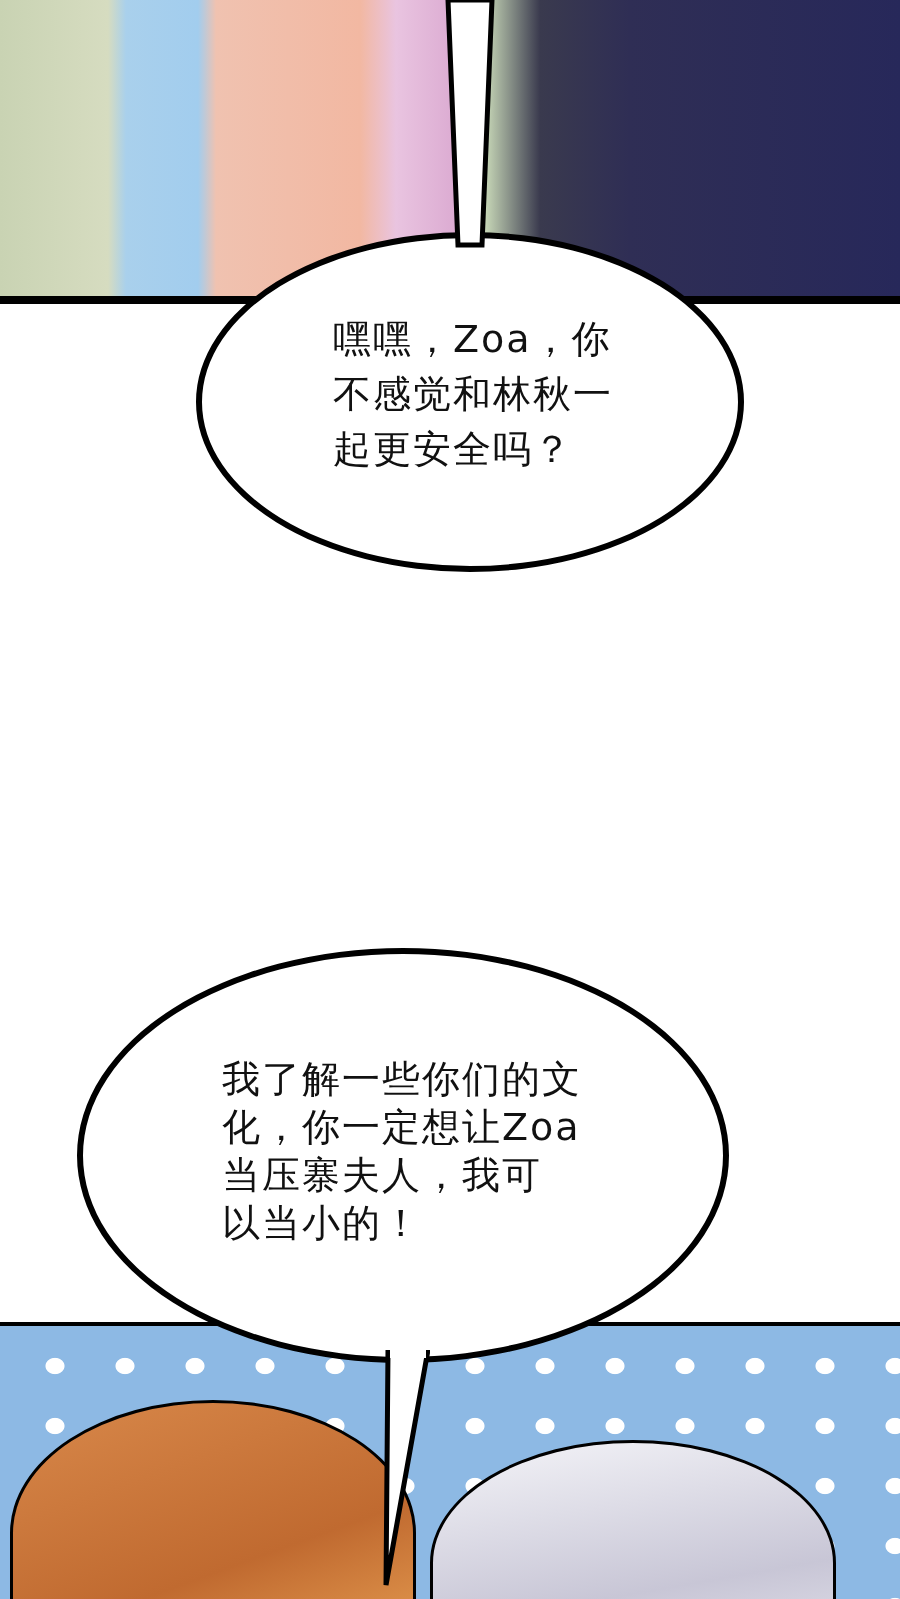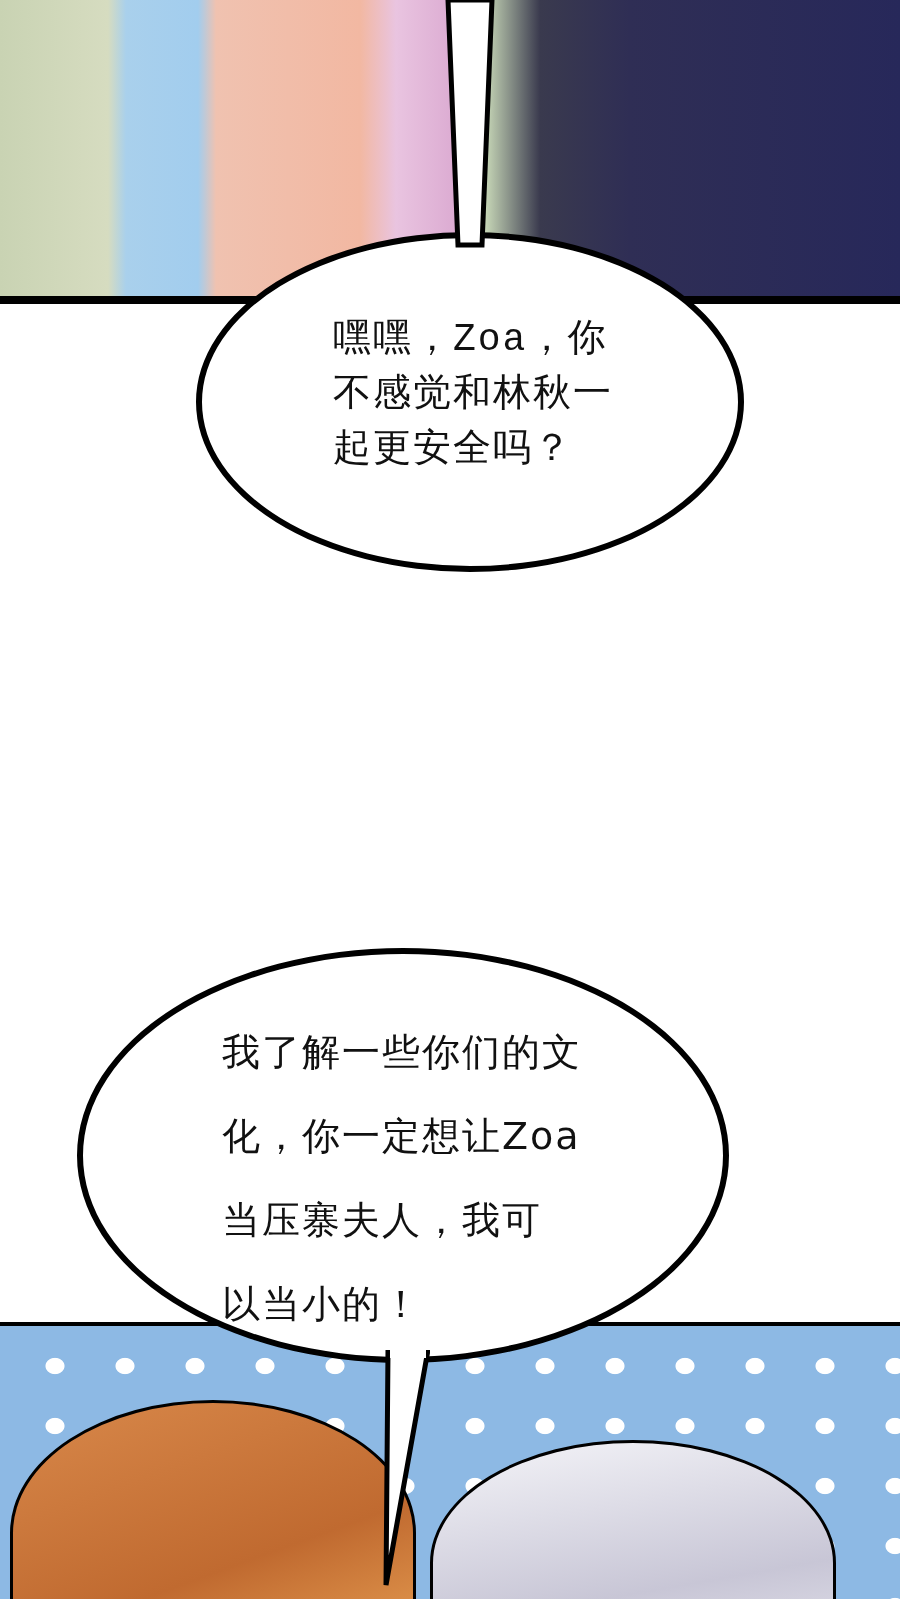--- a/index.html
+++ b/index.html
@@ -9,22 +9,22 @@
   .panel-top-border { position: absolute; top: 296px; left: 0; width: 900px; height: 8px; background: #000; }
   .panel-bottom { top: 1326px; height: 273px; background-color: #8db9e4; background-image: radial-gradient(#ffffff 9px, transparent 10px); background-size: 70px 60px; background-position: 20px 10px; }
   .panel-bottom-border { position: absolute; top: 1322px; left: 0; width: 900px; height: 7px; background: #000; }
   .hair-left { position: absolute; left: 10px; top: 1400px; width: 400px; height: 260px; border-radius: 50% 50% 0 0; background: linear-gradient(160deg, #d8884a, #c06a30 60%, #e9a154); border: 3px solid #000; }
   .hair-right { position: absolute; left: 430px; top: 1440px; width: 400px; height: 240px; border-radius: 50% 50% 0 0; background: linear-gradient(170deg, #f4f4f8, #c8c6d6 60%, #e9e8f0); border: 3px solid #000; }
   .bubble { position: absolute; background: #fff; border: 6px solid #000; border-radius: 50%; box-sizing: border-box; z-index: 5; }
   .bubble-1 { left: 196px; top: 232px; width: 548px; height: 340px; }
   .bubble-2 { left: 77px; top: 948px; width: 652px; height: 415px; }
   .tail { position: absolute; z-index: 6; }
   .speech { position: absolute; z-index: 7; font-size: 38px; line-height: 55px; color: #111; white-space: pre; letter-spacing: 2px; font-family: "DejaVu Sans", sans-serif; }
-  .speech-1 { left: 333px; top: 312px; font-family: Liberation Mono, monospace; }
-  .speech-2 { left: 222px; top: 1010px; line-height: 84px; }
+  .speech-1 { left: 333px; top: 312px; }
+  .speech-2 { left: 222px; top: 1055px; line-height: 48px; }
 </style>
 </head>
 <body>
 
 <div class="panel panel-top"></div>
 <div class="panel-top-border"></div>
 
 <svg class="tail" style="left:440px; top:0;" width="60" height="250">
   <polygon points="8,0 52,0 42,245 18,245" fill="#fff" stroke="#000" stroke-width="5"></polygon>
 </svg>

